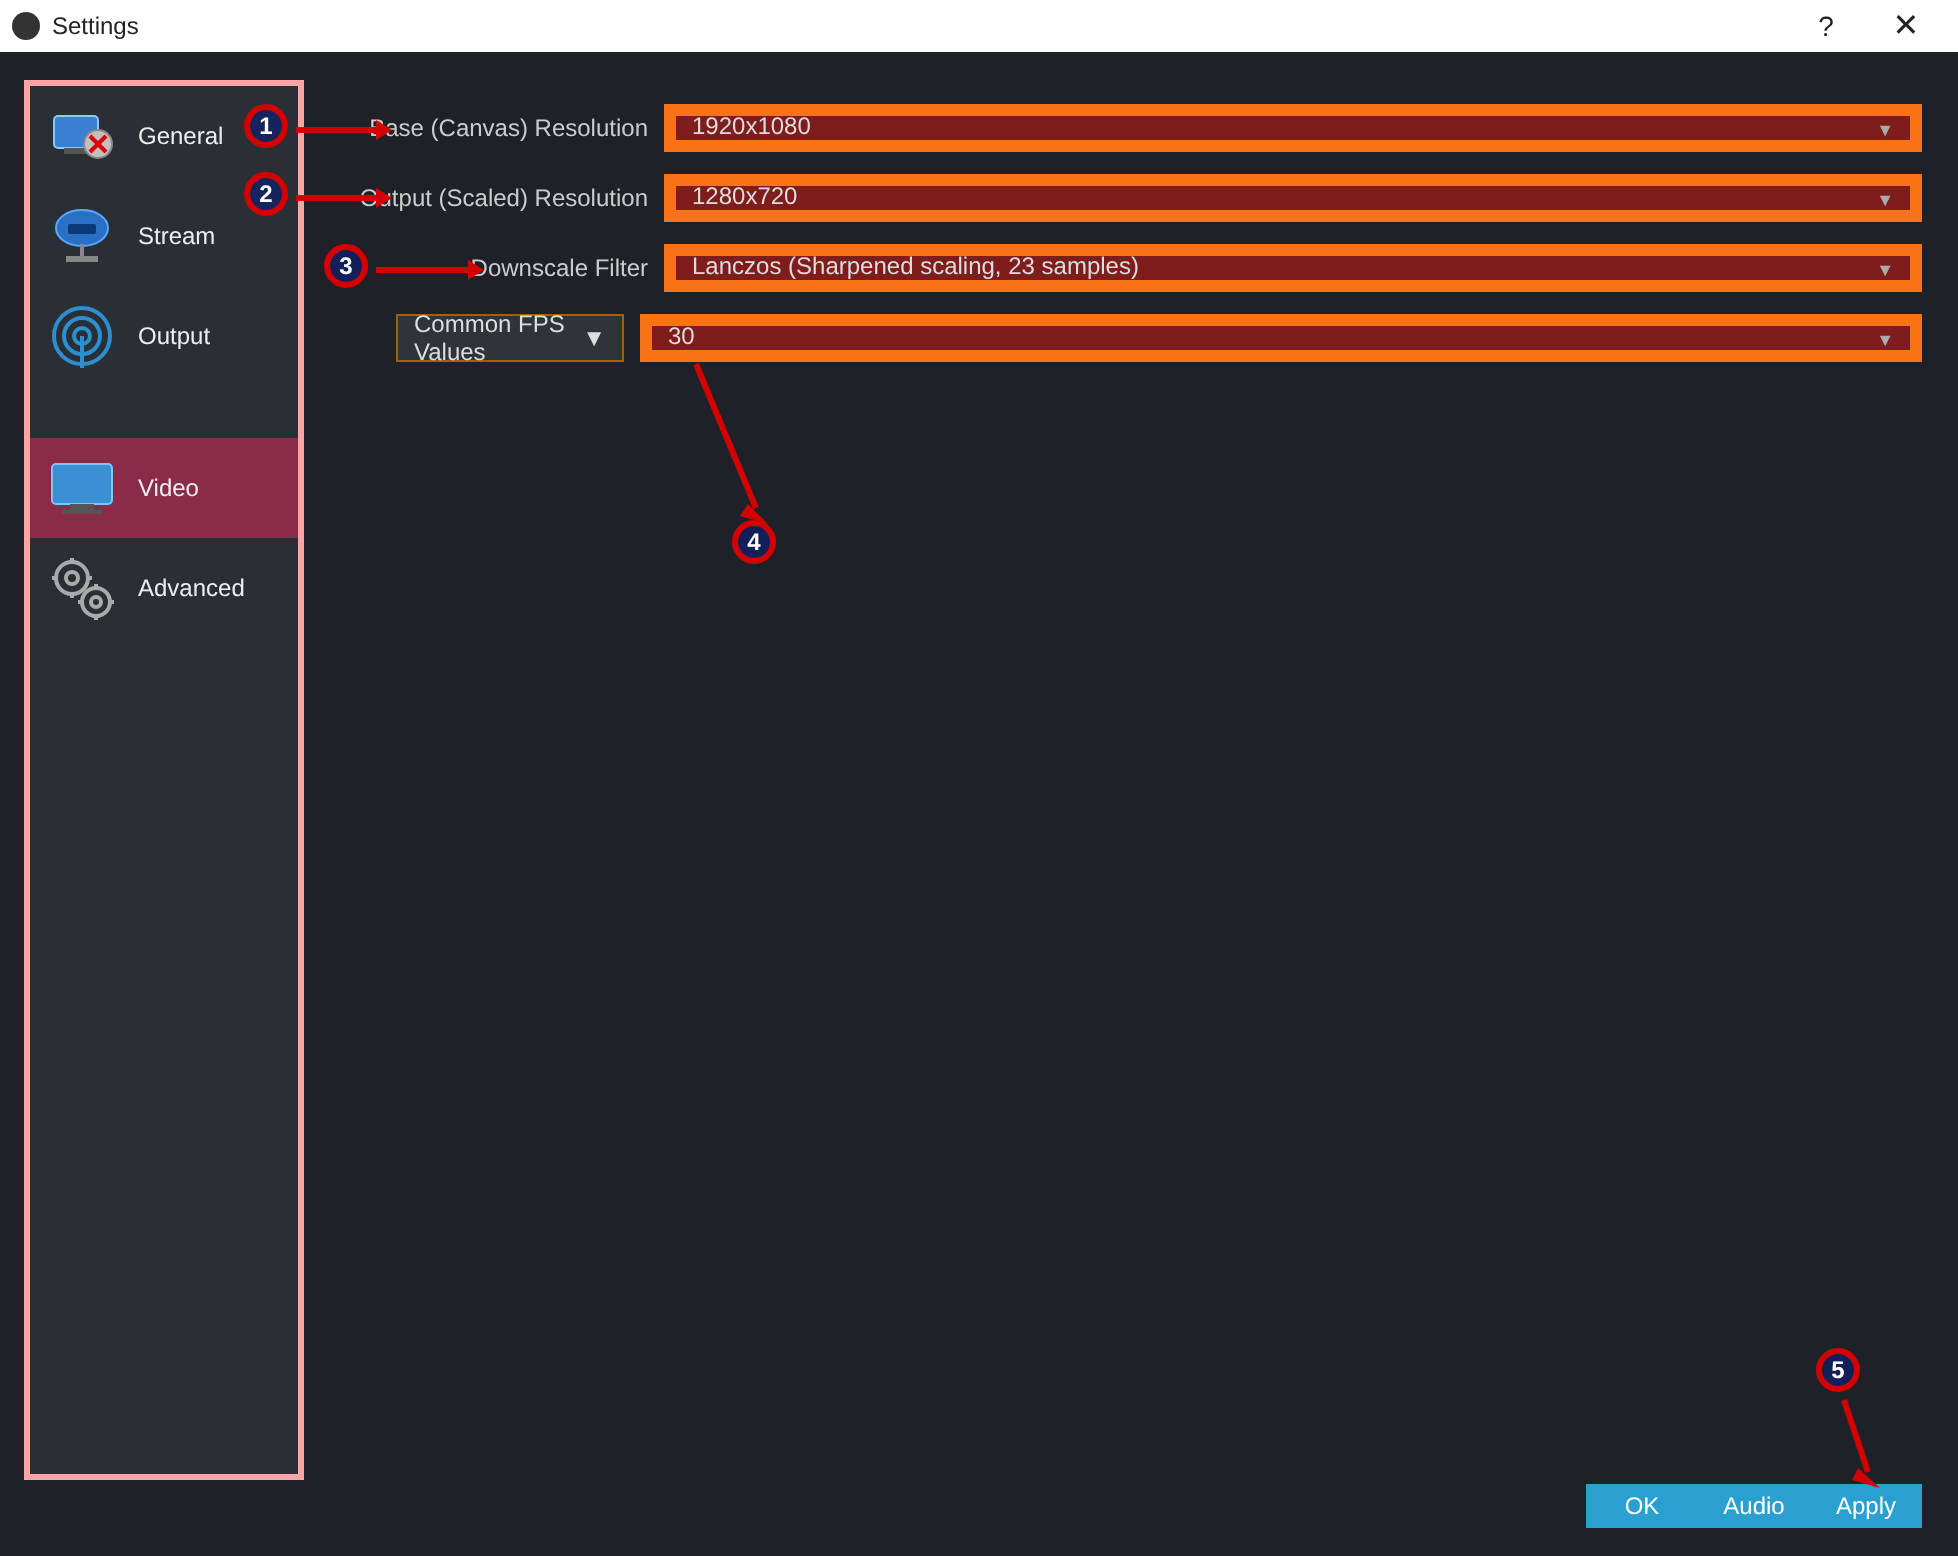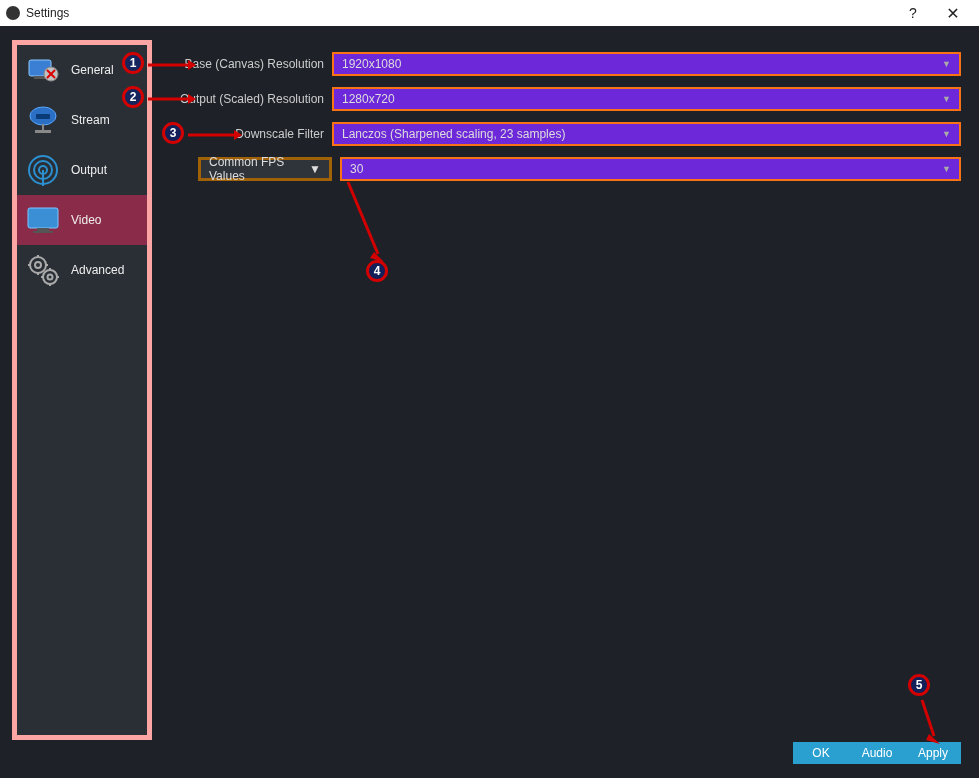--- a/index.html
+++ b/index.html
@@ -44,33 +44,34 @@
   .content {
     position: absolute;
     top: 26px; left: 0; right: 0; bottom: 0;
     background: #1e2228;
   }
   .sidebar {
     position: absolute;
     top: 14px; left: 12px;
     width: 140px;
     height: 700px;
-    border: 5px solid #fca5a5;
+    border: 3px solid #fca5a5;
     background: #2a2f36;
   }
   .sidebar-item {
     display: flex;
     align-items: center;
     height: 50px;
     padding-left: 6px;
     cursor: pointer;
     gap: 8px;
   }
   .sidebar-item.selected {
     background: #8a2b4a;
+    margin-top: 26px;
   }
   .sidebar-icon {
     width: 40px;
     height: 40px;
     display: flex;
     align-items: center;
     justify-content: center;
   }
   .sidebar-label { color: #eee; }
 
@@ -89,39 +90,39 @@
   .form-label {
     width: 170px;
     text-align: right;
     padding-right: 8px;
     color: #ccc;
     font-size: 12px;
   }
   .form-select {
     flex: 1;
     height: 24px;
-    background: #6d28d9;
-    border: 2px solid #f97316;
+    background: #7f1d1d;
+    border: 6px solid #f97316;
     color: #ddd;
     display: flex;
-    align-items: center;
+    align-items: flex-end;
     justify-content: space-between;
     padding: 0 8px;
     cursor: pointer;
     font-size: 12px;
   }
   .form-select .chev {
     font-size: 9px;
     color: #aaa;
   }
   .fps-row .fps-type {
-    width: 134px;
+    width: 114px;
     height: 24px;
     background: #2f343b;
-    border: 3px solid #a16207;
+    border: 1px solid #a16207;
     color: #ddd;
     display: flex;
     align-items: center;
     justify-content: space-between;
     padding: 0 8px;
     margin-right: 8px;
     cursor: pointer;
     font-size: 12px;
   }
   .fps-row { margin-left: 36px; }

